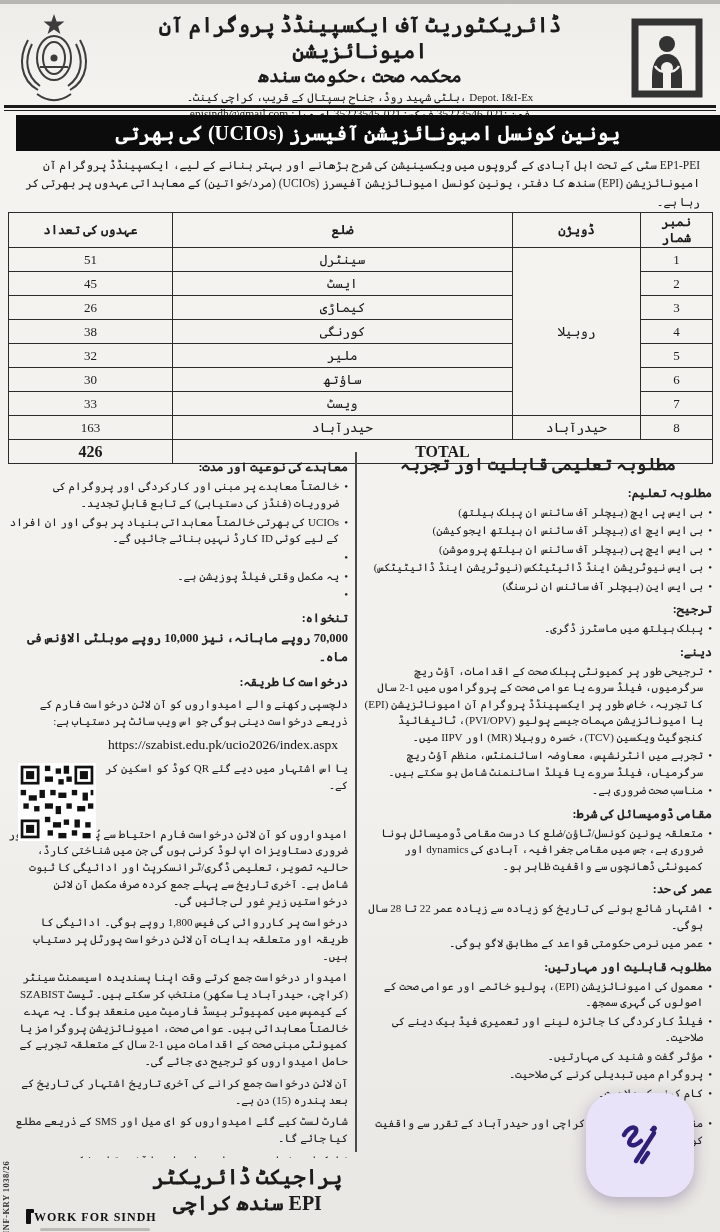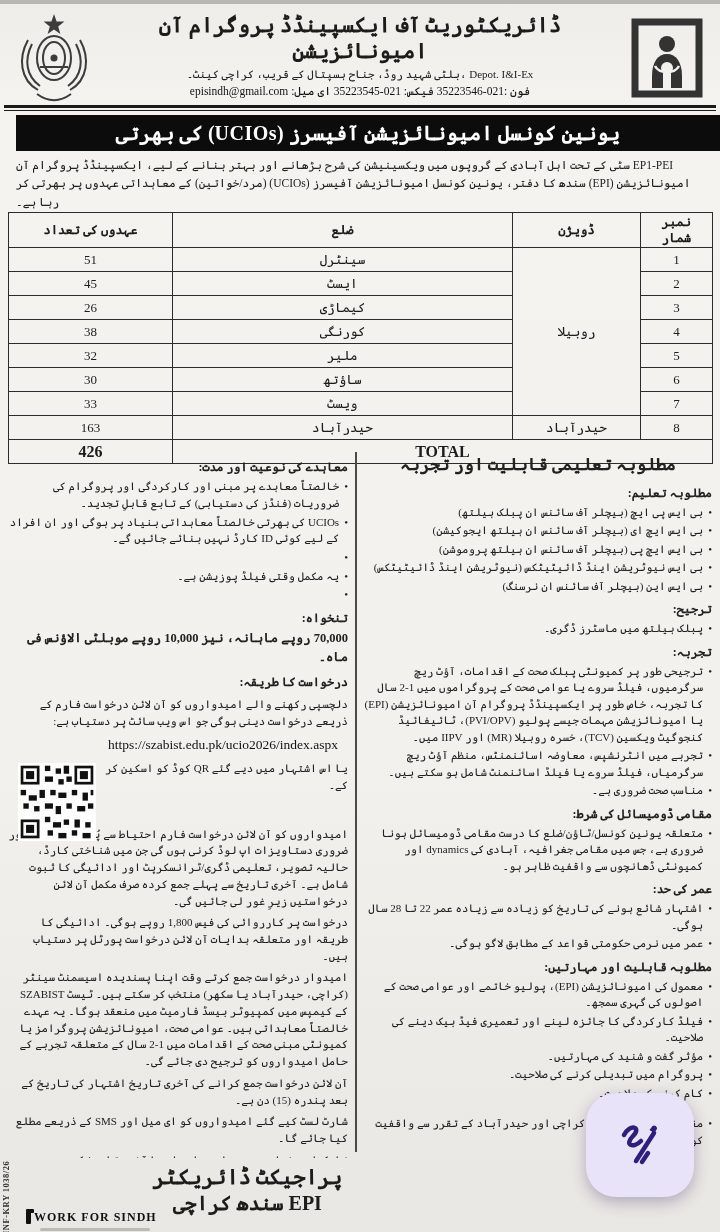--- a/index.html
+++ b/index.html
@@ -14,21 +14,21 @@
   .hdr-addr{font-size:11px;margin-top:3px;color:#222;}
   .hdr-contact{font-size:11.5px;margin-top:3px;color:#111;}
   .crest{position:absolute;left:10px;top:6px;}
   .epilogo{position:absolute;left:628px;top:12px;}
   .rule{position:absolute;left:4px;width:712px;background:#1a1a1a;}
   
   .banner{position:absolute;left:16px;top:111px;width:704px;height:36px;background:#0c0c0c;
           color:#fff;display:flex;align-items:center;justify-content:center;
           font-size:20px;font-weight:bold;direction:rtl;letter-spacing:.5px;}
   
-  .intro{position:absolute;left:16px;top:152px;width:696px;direction:rtl;text-align:left;
+  .intro{position:absolute;left:4px;top:152px;width:696px;direction:rtl;text-align:right;
          font-size:11.5px;line-height:1.6;color:#222;}
   
   table.posts{position:absolute;left:8px;top:208px;width:704px;border-collapse:collapse;
               direction:rtl;table-layout:fixed;font-size:13px;}
   table.posts th,table.posts td{border:1.5px solid #2b2b2b;text-align:center;padding:1px 6px;}
   table.posts th{height:28px;font-weight:bold;font-size:12.5px;}
   table.posts td{height:21px;}
   .col-sno{width:72px;}.col-div{width:128px;}.col-dist{width:340px;}.col-posts{width:164px;}
   .total-row td{font-weight:bold;font-size:16px;height:23px;}
   
@@ -83,20 +83,21 @@
       </g>
       <g fill="#3c3c3c">
         <path d="M44 4 l2.6 7.4 7.8.2 -6.2 4.8 2.2 7.5 -6.4-4.4 -6.4 4.4 2.2-7.5 -6.2-4.8 7.8-.2z"></path>
         <circle cx="44" cy="48" r="3.5"></circle>
       </g>
     </svg>
   </div>
 
   <div class="hdr-text">
     <div class="hdr-title1">ڈائریکٹوریٹ آف ایکسپینڈڈ پروگرام آن امیونائزیشن</div>
+    <div class="hdr-title2">محکمہ صحت ،حکومت سندھ</div>
     <div class="hdr-addr">Depot. I&amp;I-Ex ،بلٹی شہید روڈ، جناح ہسپتال کے قریب، کراچی کینٹ۔</div>
     <div class="hdr-contact">فون :021-35223546   فیکس: 021-35223545   ای میل: episindh@gmail.com</div>
   </div>
 
   <div class="epilogo">
     <svg width="78" height="84" viewBox="0 0 78 84">
       <rect x="7" y="6" width="64" height="72" fill="none" stroke="#333" stroke-width="7"></rect>
       <circle cx="39" cy="28" r="8" fill="#333"></circle>
       <path d="M24 60 c0 -14 6 -22 15 -22 c9 0 15 8 15 22 v12 h-30z" fill="#333"></path>
       <circle cx="39" cy="52" r="6" fill="#f2f1ee"></circle>
@@ -326,21 +327,21 @@
 
     <div class="sechead">ترجیح:</div>
     <div>
 
     <div class="bullet">
           <span class="dot">•</span>
           <span>پبلک ہیلتھ میں ماسٹرز ڈگری۔</span>
         </div>
       </div>
 
-    <div class="sechead">تجربہ:</div>
+    <div class="sechead">دینے:</div>
     <div>
 
     <div class="bullet">
           <span class="dot">•</span>
           <span>ترجیحی طور پر کمیونٹی پبلک صحت کے اقدامات، آؤٹ ریچ سرگرمیوں، فیلڈ سروے یا عوامی صحت کے پروگراموں میں 1-2 سال کا تجربہ، خاص طور پر ایکسپینڈڈ پروگرام آن امیونائزیشن (EPI) یا امیونائزیشن مہمات جیسے پولیو (PVI/OPV)، ٹائیفائیڈ کنجوگیٹ ویکسین (TCV)، خسرہ روبیلا (MR) اور IIPV میں۔</span>
         </div>
         <div class="bullet">
           <span class="dot">•</span>
           <span>تجربے میں انٹرنشپس، معاوضہ اسائنمنٹس، منظم آؤٹ ریچ سرگرمیاں، فیلڈ سروے یا فیلڈ اسائنمنٹ شامل ہو سکتے ہیں۔</span>
         </div>

